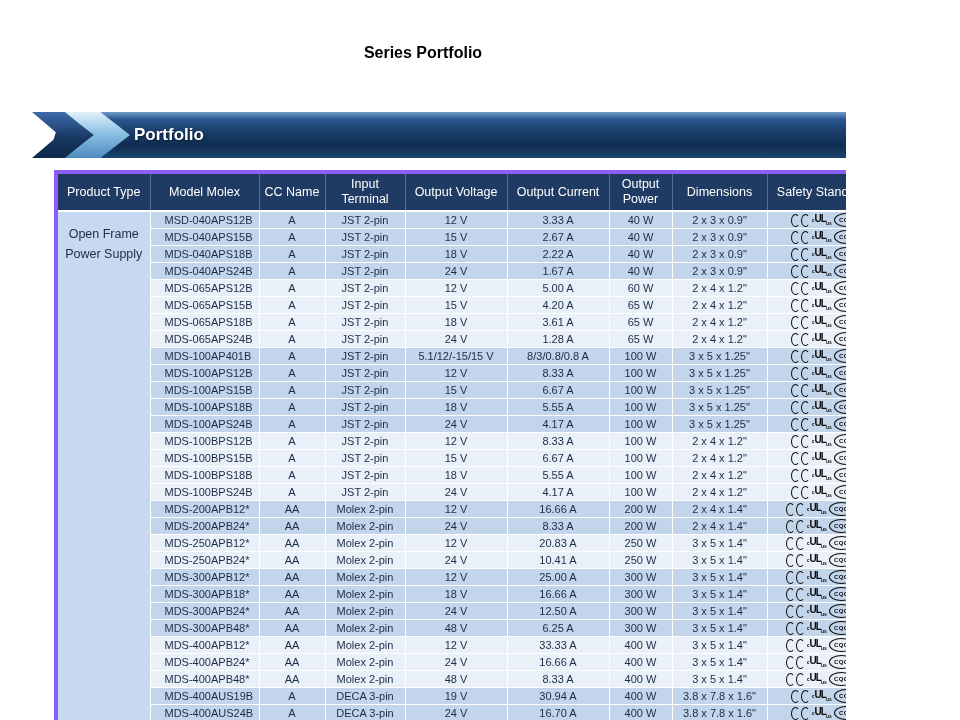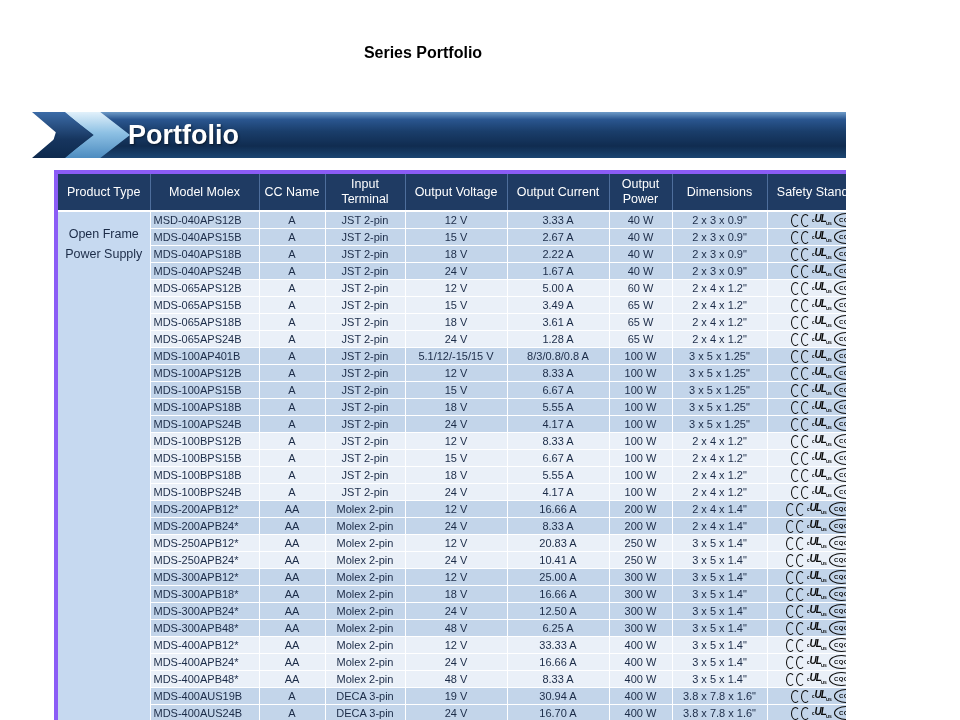--- a/index.html
+++ b/index.html
@@ -17,54 +17,54 @@
       clip-path:polygon(26px 0%, calc(100% - 56px) 0%, 100% 50%, calc(100% - 56px) 100%, 12px 100%);
       filter:drop-shadow(2px 4px 3px rgba(0,0,0,0.35));}
   .chev{position:absolute;top:0;height:100%;
       clip-path:polygon(0 0,55% 0,100% 50%,55% 100%,0 100%,45% 50%);}
   .chev-light{left:28px;width:66px;z-index:2;
       background:linear-gradient(180deg,#e2f1fb 0%,#8ec1e4 45%,#4d8cc0 100%);
       filter:drop-shadow(1px 0 0 #fff) drop-shadow(-1px 0 0 #fff);}
   .chev-dark{left:-4px;width:60px;z-index:3;
       background:linear-gradient(180deg,#3c6ca8 0%,#16355e 60%,#0e2a4e 100%);
       filter:drop-shadow(1px 0 0 rgba(255,255,255,.8));}
-  .banner-label{position:absolute;z-index:4;left:92px;top:0;height:100%;display:flex;align-items:center;
-      color:#fff;font-size:27px;font-weight:bold;text-shadow:1px 1px 2px rgba(0,0,0,.5);}
+  .banner-label{position:absolute;z-index:4;left:98px;top:0;height:100%;display:flex;align-items:center;
+      color:#fff;font-size:17px;font-weight:bold;text-shadow:1px 1px 2px rgba(0,0,0,.5);}
 
   
   .ptable{position:absolute;left:54px;top:170px;width:828px;border-collapse:collapse;
           table-layout:fixed;border:4px solid #8b5cf6;}
   .ptable col.c-ptype{width:94px}.ptable col.c-model{width:109px}.ptable col.c-cc{width:66px}
   .ptable col.c-term{width:80px}.ptable col.c-volt{width:102px}.ptable col.c-curr{width:102px}
   .ptable col.c-pow{width:63px}.ptable col.c-dim{width:95px}.ptable col.c-safe{width:117px}
 
   .ptable thead th{background:var(--header-bg);color:var(--header-text);font-weight:normal;
       font-size:12.5px;line-height:15px;height:36px;padding:0 2px;text-align:center;vertical-align:middle;
       border-left:1px solid #4e6e9c;border-bottom:2px solid #fff;}
   .ptable thead th:first-child{border-left:none;}
 
   .ptable tbody td{height:16px;padding:0 2px;font-size:11px;line-height:15px;color:var(--body-text);
       text-align:center;vertical-align:middle;white-space:nowrap;overflow:hidden;
       border-left:1px solid rgba(255,255,255,.95);border-bottom:1px solid rgba(255,255,255,.95);}
   .ptable tbody tr.dark td{background:var(--band-dark);}
   .ptable tbody tr.light td{background:var(--band-light);}
-  .ptable tbody td.model{text-align:left;padding-left:3px;}
+  .ptable tbody td.model{text-align:left;padding-left:14px;}
   .ptable tbody td.ptype{background:var(--product-col-bg) !important;vertical-align:top;
       font-size:12.5px;line-height:20px;padding-top:12px;white-space:normal;text-align:center;}
 
   
   td.marks{padding:0 1px;}
   .markwrap{display:flex;align-items:center;justify-content:center;gap:2px;height:15px;}
   .mk{display:inline-flex;align-items:center;color:#0b0b0b;}
   .mk-ce{gap:1px;}
   .mk-ce i{display:inline-block;width:7px;height:11px;border:1.6px solid #0b0b0b;border-radius:50%;
       border-right-color:transparent;}
   .mk-ul{align-items:flex-start;line-height:1;}
   .mk-ul .ul-pre{font-size:5px;font-weight:bold;margin-top:4px;}
-  .mk-ul .ul-core{font-size:10px;font-weight:900;font-style:italic;letter-spacing:-1px;}
+  .mk-ul .ul-core{font-size:10px;font-weight:900;letter-spacing:-1px;}
   .mk-ul .ul-suf{font-size:5px;font-weight:bold;margin-top:7px;}
   .mk-cqc{width:23px;height:12px;border:1.6px solid #0b0b0b;border-radius:50%;
       font-size:6px;font-weight:bold;justify-content:center;letter-spacing:.3px;flex:none;}
   .mk-tri{flex-direction:column;justify-content:center;line-height:1;}
   .mk-tri .t{font-size:8px;font-weight:bold;}
   .mk-tri .b{width:8px;height:2.5px;background:#0b0b0b;margin-top:.5px;}
 </style>
 </head>
 <body>
 
@@ -219,21 +219,21 @@
               </span>
               <span class="mk mk-cqc">CQC</span>
             </span>
           </td>
         </tr>
         <tr class="light">
           <td class="model">MDS-065APS15B</td>
           <td class="cc">A</td>
           <td class="term">JST 2-pin</td>
           <td class="volt">15 V</td>
-          <td class="curr">3.49 A</td>
+          <td class="curr">4.20 A</td>
           <td class="pow">65 W</td>
           <td class="dim">2 x 4 x 1.2"</td>
           <td class="marks">
             <span class="markwrap">
               <span class="mk mk-ce">
                 <i></i>
                 <i class="e"></i>
               </span>
               <span class="mk mk-ul">
                 <span class="ul-pre">c</span>

